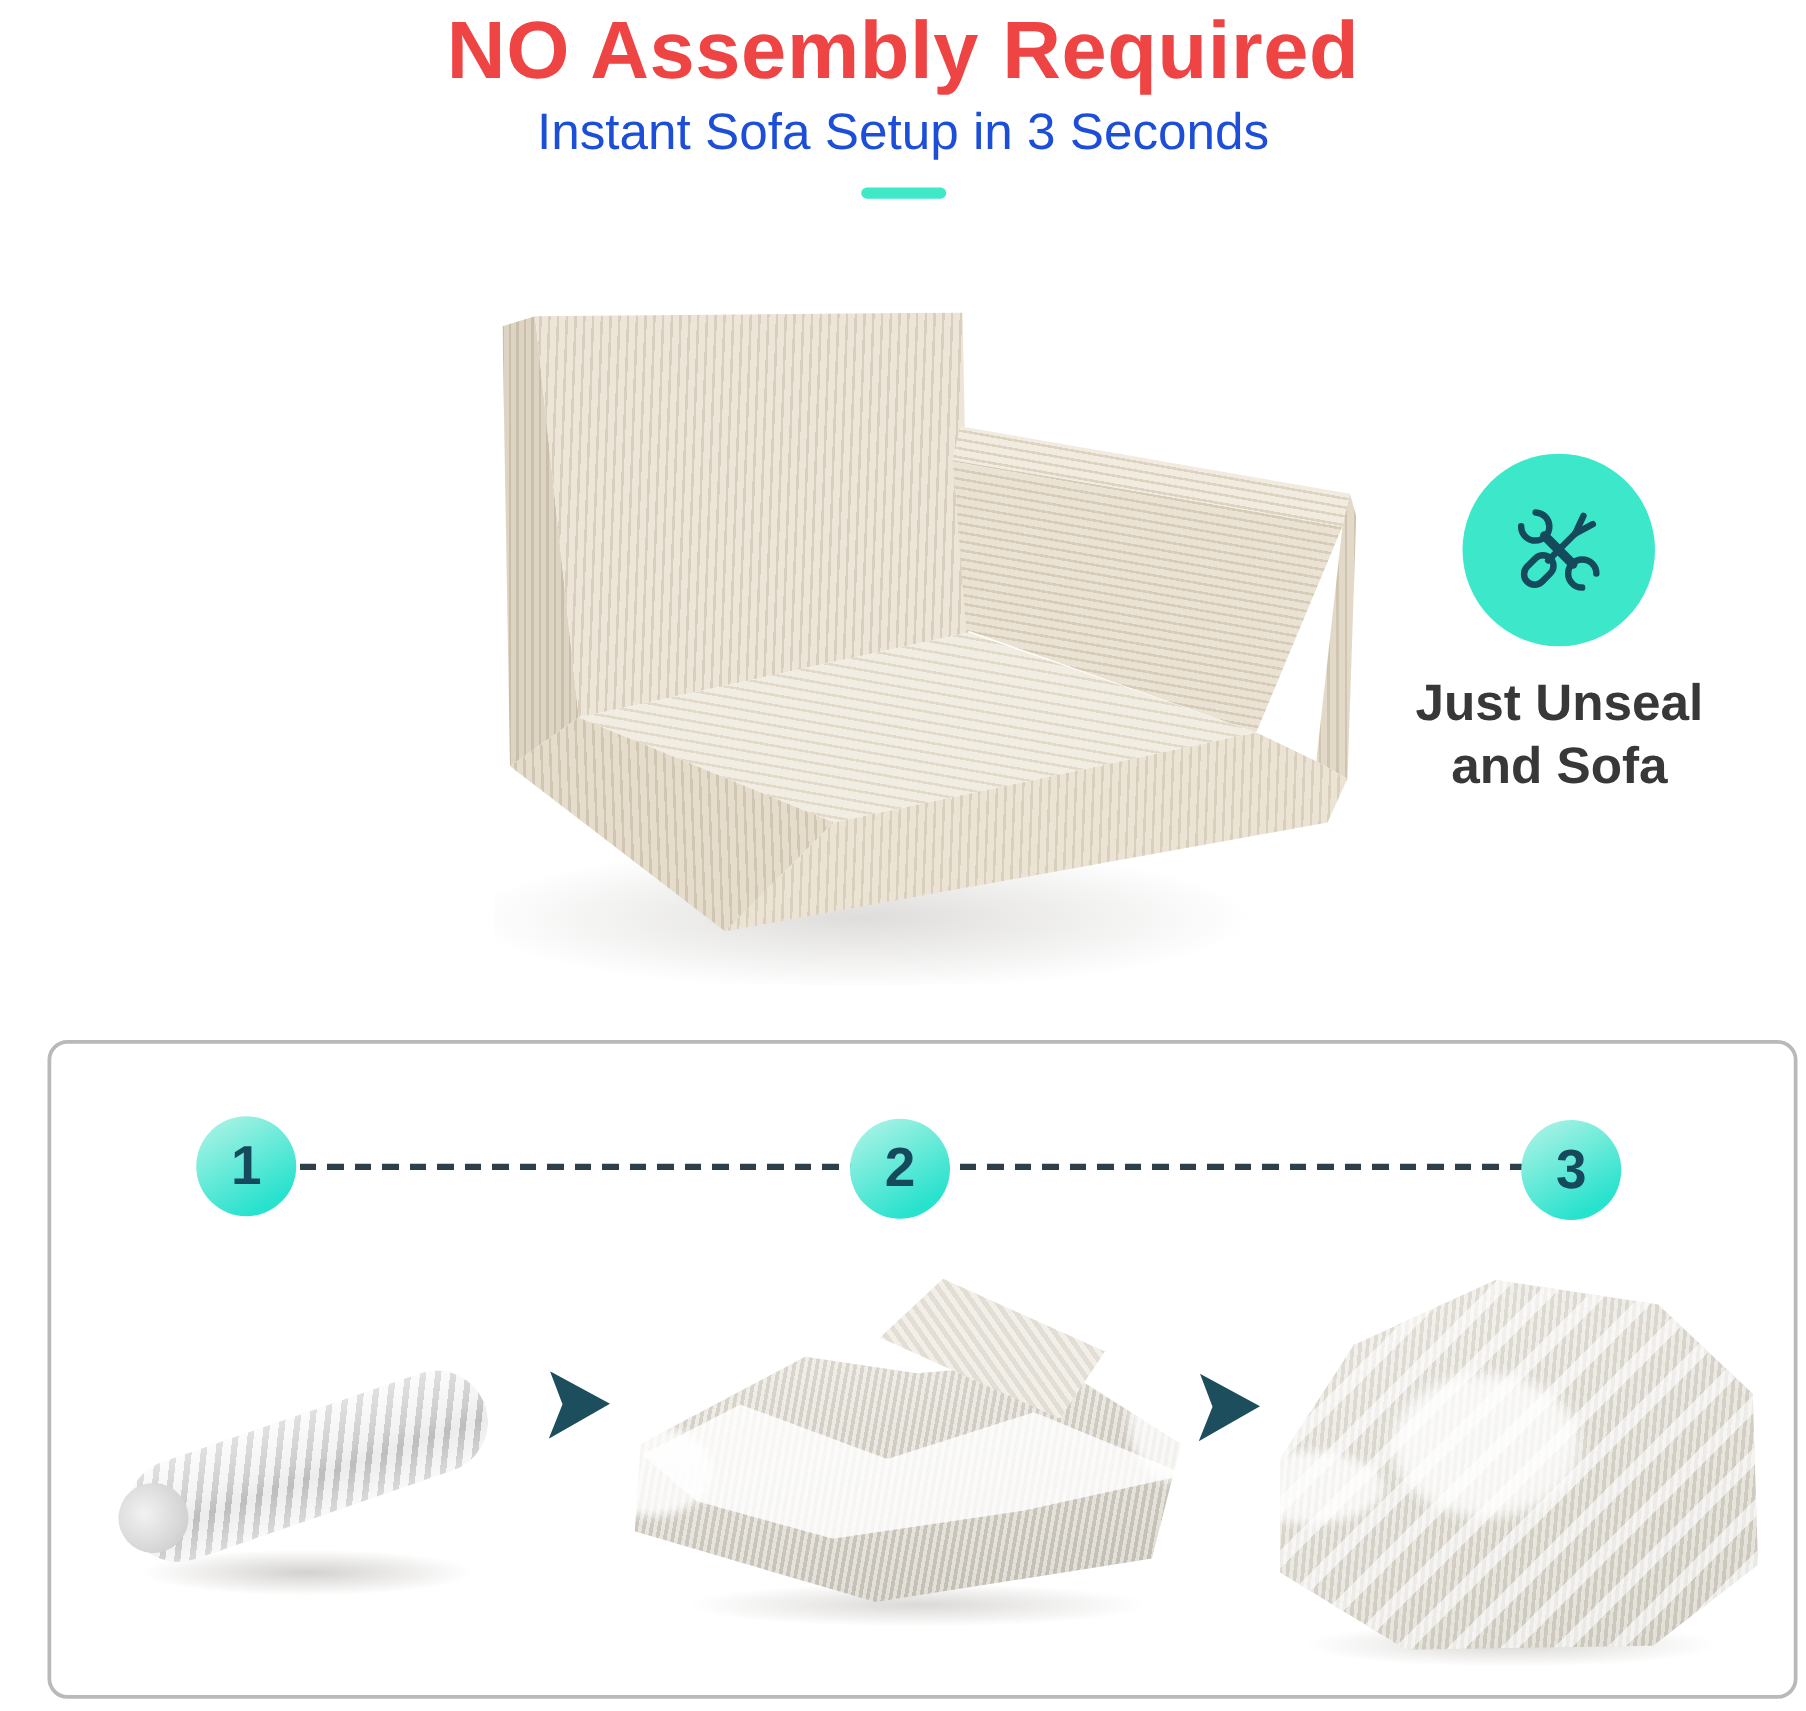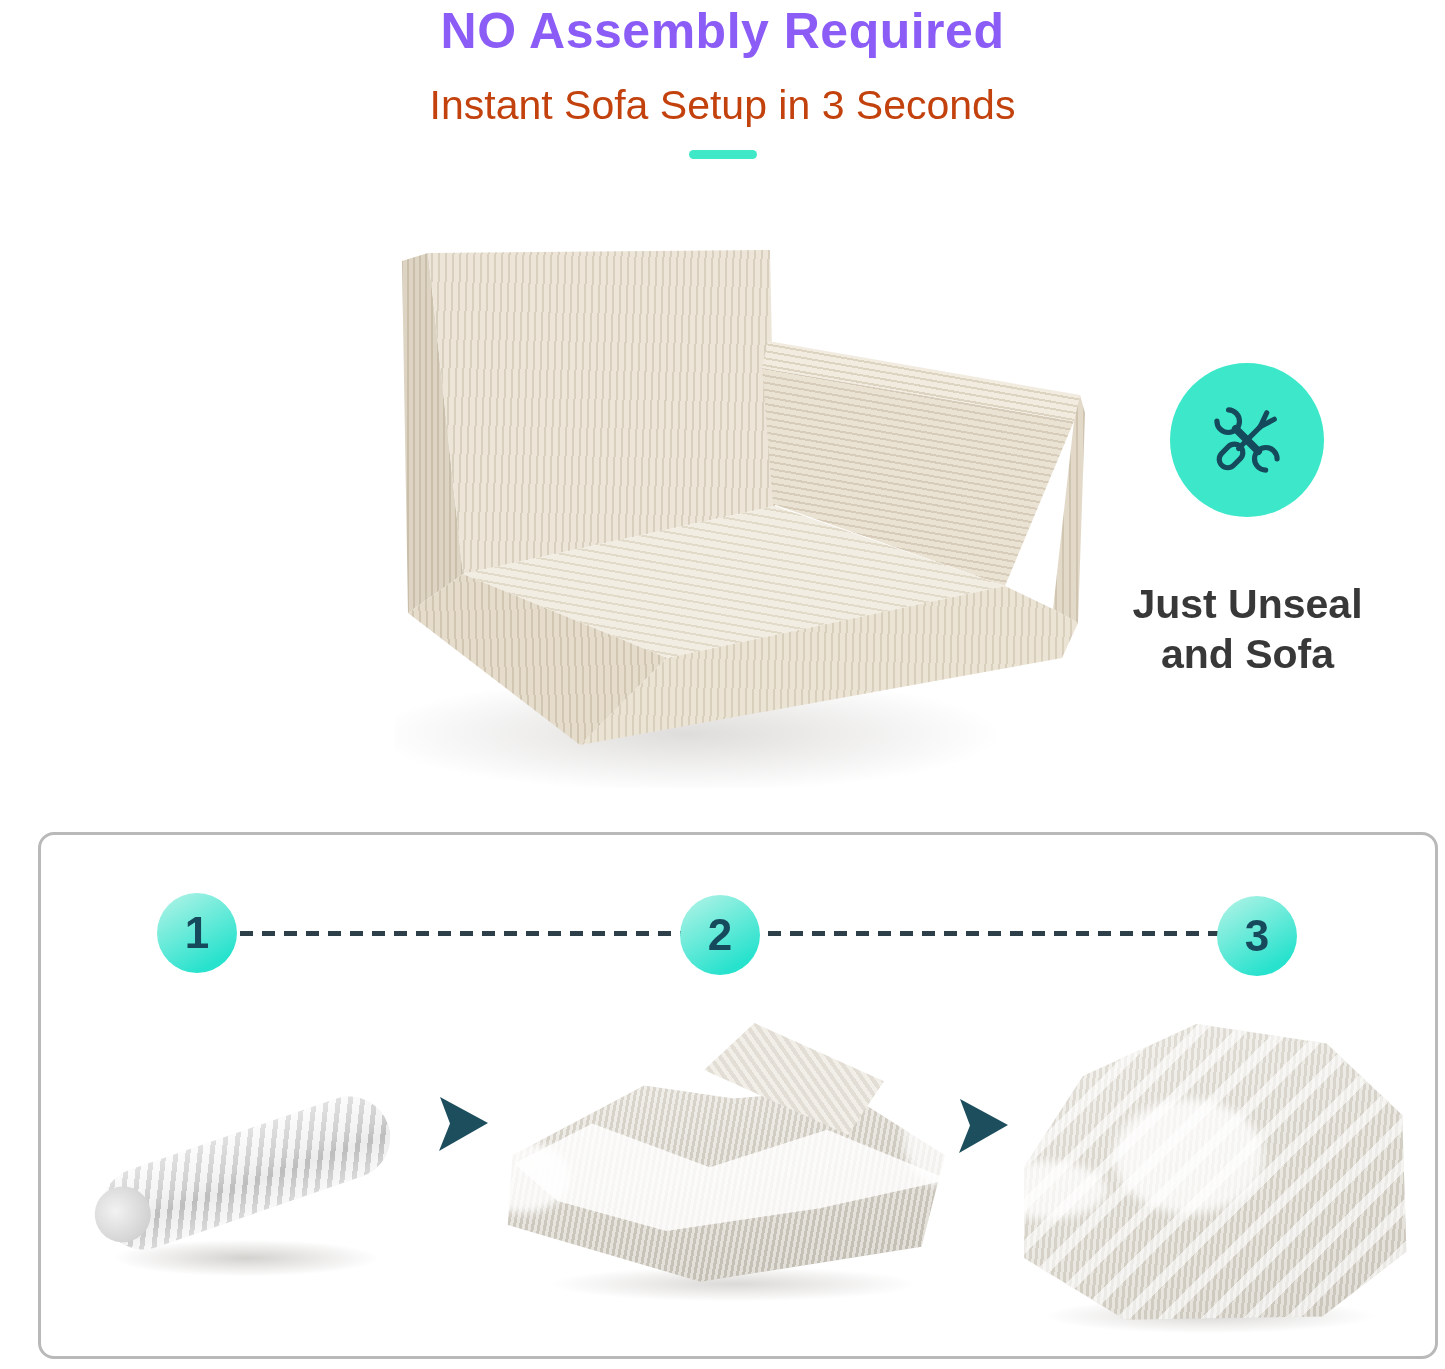--- a/index.html
+++ b/index.html
@@ -1,23 +1,23 @@
 <!DOCTYPE html>
 <html><head>
 <meta charset="utf-8">
 <style>
   html,body{margin:0;padding:0;background:#ffffff;}
   body{position:relative;width:1445px;height:1369px;overflow:hidden;
        font-family:"Liberation Sans",sans-serif;-webkit-font-smoothing:antialiased;}
 
   
   .title{position:absolute;top:2px;left:0;width:100%;text-align:center;
-         font-size:50px;font-weight:700;letter-spacing:.5px;color:#8b5cf6;}
+         font-size:65px;font-weight:700;letter-spacing:.5px;color:#ef4444;}
   .subtitle{position:absolute;top:82px;left:0;width:100%;text-align:center;
-            font-size:41px;font-weight:500;color:#c2410c;}
+            font-size:41px;font-weight:500;color:#1d4ed8;}
   .divider{position:absolute;top:150px;left:50%;margin-left:-34px;width:68px;height:9px;
            border-radius:5px;background:#3fe9c8;}
 
   
   .sofa{position:absolute;left:385px;top:238px;width:700px;height:560px;}
   .sofa .shadow{position:absolute;left:10px;top:430px;width:650px;height:120px;
       background:radial-gradient(ellipse at 45% 55%,rgba(90,85,75,.20),rgba(0,0,0,0) 62%);}
   .face{position:absolute;inset:0;}
   .f-backside{clip-path:polygon(17px 23px,43px 15px,78px 336px,23px 375px);
       background:repeating-linear-gradient(90deg,#ddd4c3 0 4px,#c9bfab 4px 6px);}
@@ -33,21 +33,21 @@
       background:repeating-linear-gradient(10deg,#f2ede2 0 6px,#e2dac9 6px 8px);}
   .f-baseleft{clip-path:polygon(23px 375px,78px 336px,282px 420px,195px 507px);
       background:repeating-linear-gradient(88deg,#e5dccb 0 5px,#d1c6b2 5px 7px);}
   .f-baseright{clip-path:polygon(282px 420px,620px 348px,668px 371px,693px 385px,677px 420px,195px 507px);
       background:repeating-linear-gradient(92deg,#ebe3d4 0 5px,#d9cfbd 5px 7px);}
 
   
   .badge{position:absolute;left:1170px;top:363px;width:154px;height:154px;border-radius:50%;
          background:#3de8ca;display:flex;align-items:center;justify-content:center;}
   .caption{position:absolute;left:1085px;top:537px;width:325px;text-align:center;
-           font-size:41px;font-weight:600;color:#383838;line-height:1.22;margin-top:42px;}
+           font-size:41px;font-weight:600;color:#383838;line-height:1.22;}
 
   
   .panel{position:absolute;left:38px;top:832px;width:1400px;height:527px;box-sizing:border-box;
          border:3px solid #b9b9b9;border-radius:16px;background:#ffffff;}
   .connector{position:absolute;left:155px;top:96px;width:1062px;height:5px;z-index:0;
          background:repeating-linear-gradient(90deg,#2d3f48 0 13px,rgba(0,0,0,0) 13px 22px);}
   .stepnum{position:absolute;width:80px;height:80px;border-radius:50%;z-index:1;
          background:linear-gradient(150deg,#aef3e6 5%,#27e2cd 82%);
          display:flex;align-items:center;justify-content:center;
          font-size:44px;font-weight:700;color:#17495c;}

